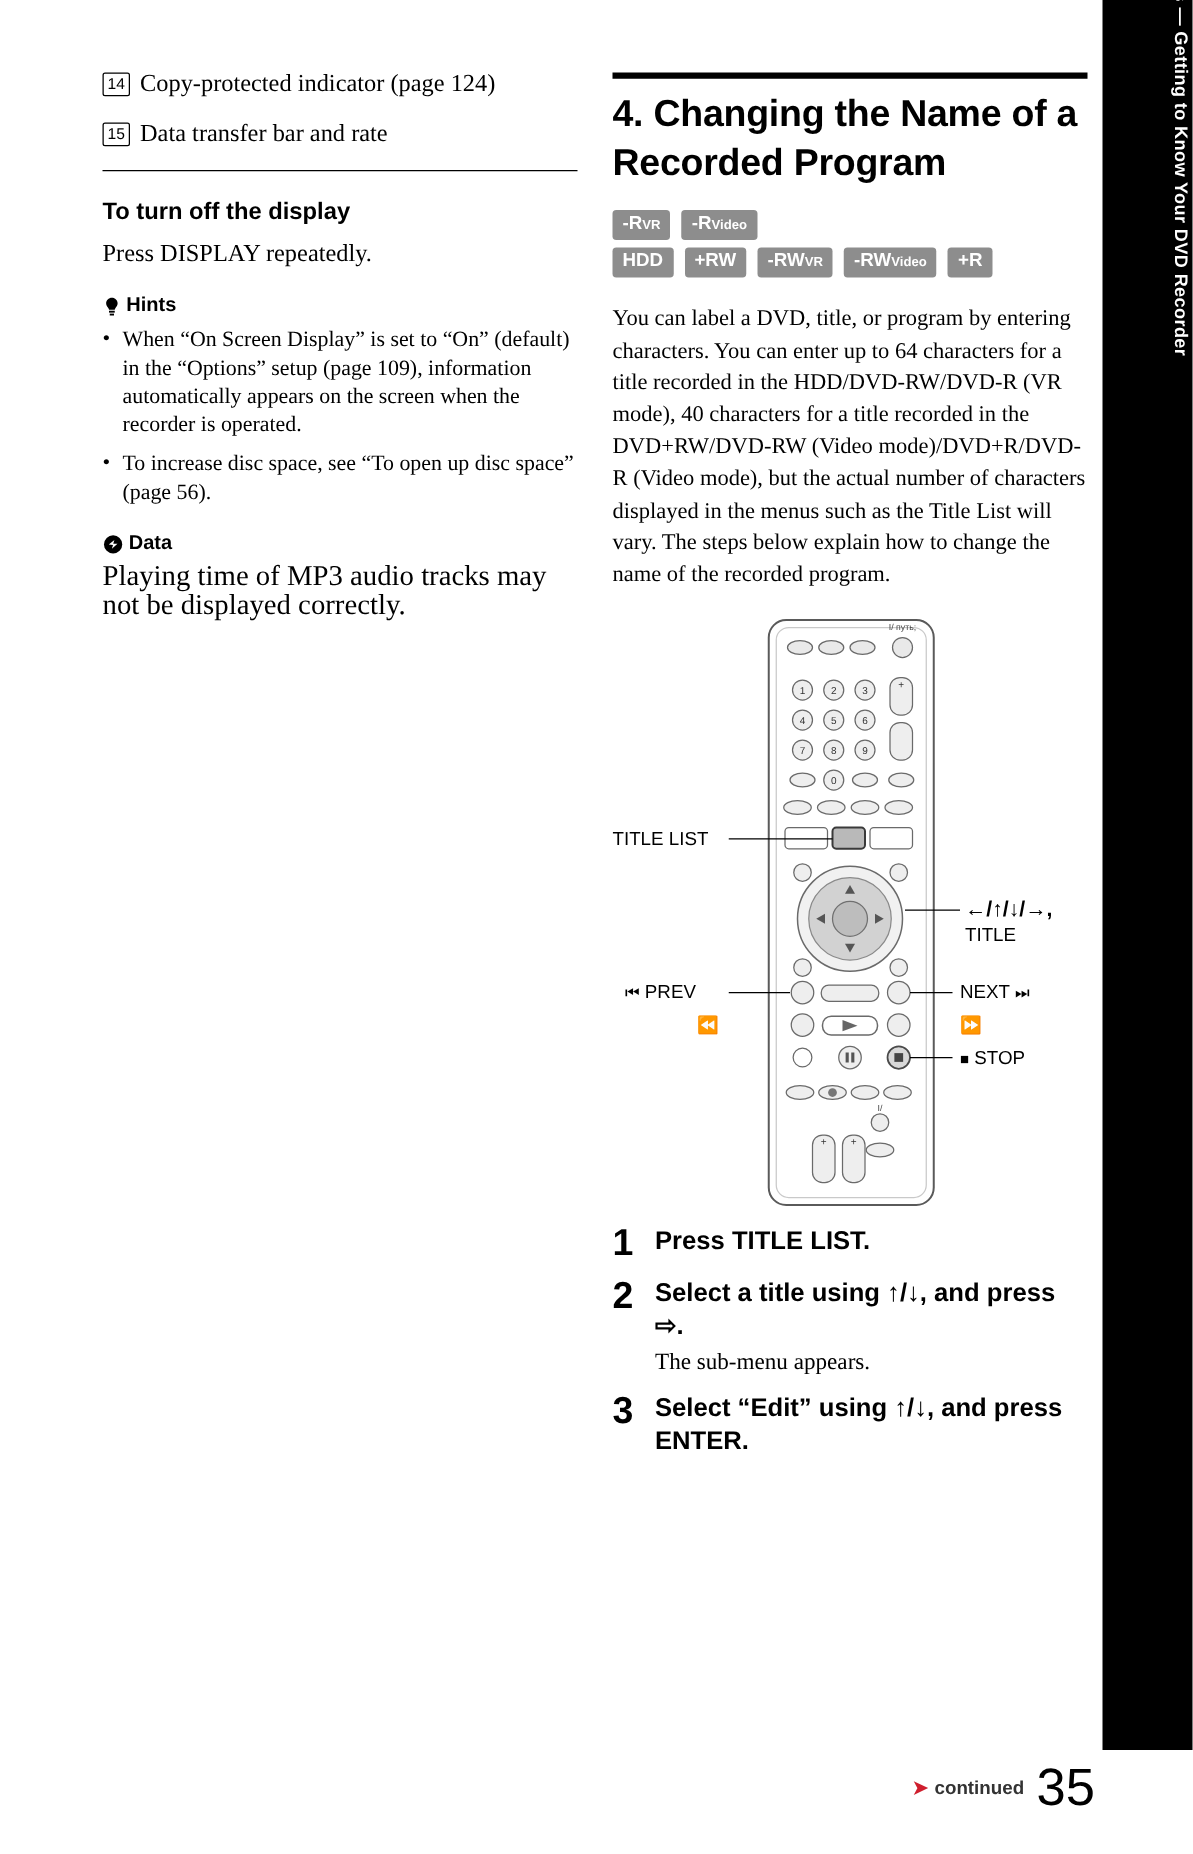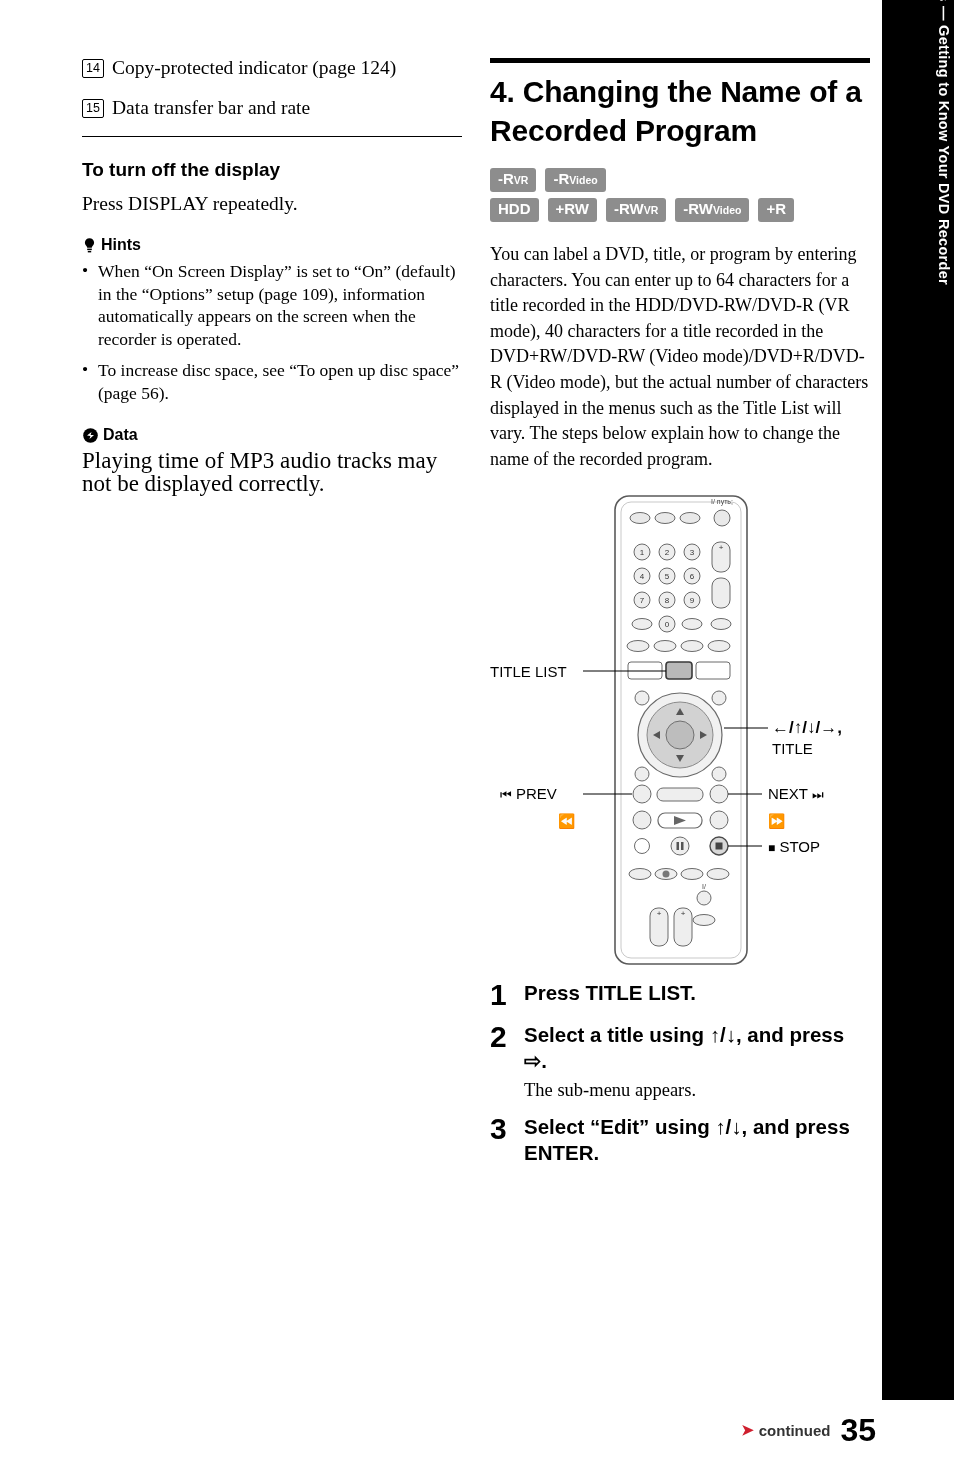--- a/index.html
+++ b/index.html
@@ -231,22 +231,22 @@
     font-weight: bold;
     font-size: 15px;
     color: #333;
     display: flex;
     align-items: center;
     gap: 5px;
     padding-bottom: 8px;
   }
   .pagenum {
     font-family: "Liberation Sans", sans-serif;
-    font-weight: bold;
-    font-size: 32px;
+    font-weight: normal;
+    font-size: 42px;
     line-height: 34px;
   }
   .arrow-red { color: #cf1f2e; font-size: 15px; }
 </style>
 </head>
 <body>
 
 <div class="page">
 
   <div class="side-tab">

